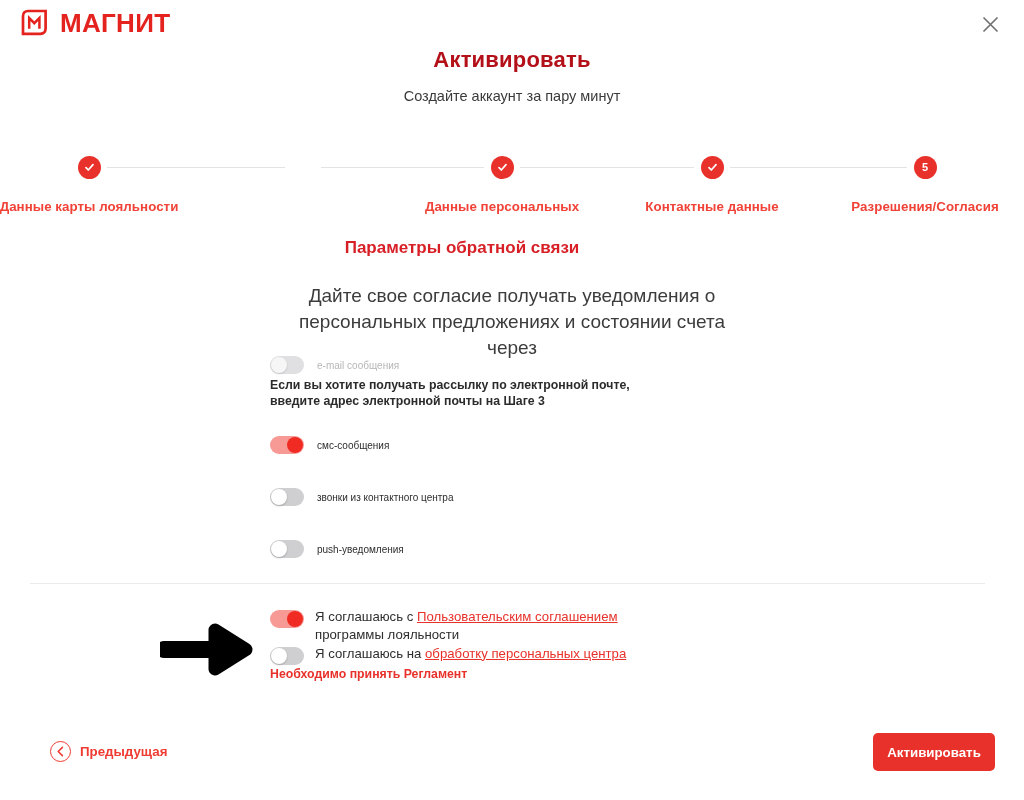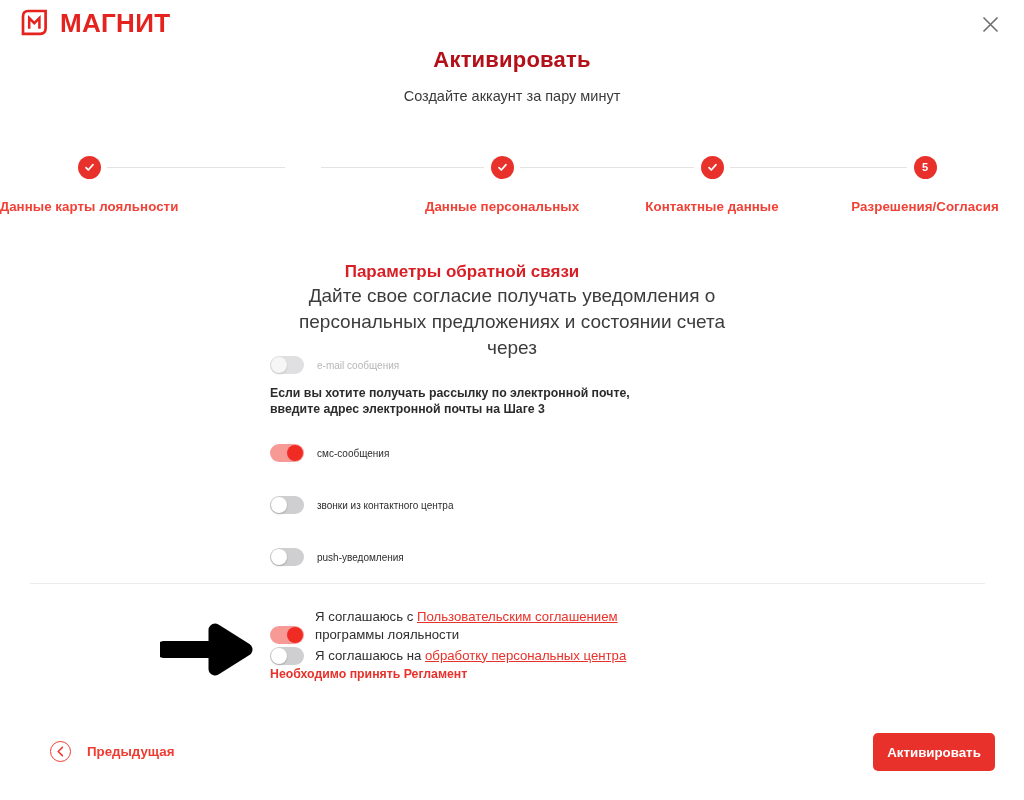--- a/index.html
+++ b/index.html
@@ -119,21 +119,21 @@
   .step-line {
     position: absolute;
     top: 11px;
     height: 1px;
     background: #e3e3e3;
   }
 
   
   .section-title {
     position: absolute;
-    top: 262px;
+    top: 238px;
     left: 0;
     width: 924px;
     text-align: center;
     font-size: 17px;
     font-weight: bold;
     color: #d81f26;
   }
   .section-desc {
     position: absolute;
     top: 283px;
@@ -201,21 +201,21 @@
     box-shadow: 0 1px 2px rgba(0,0,0,0.14);
   }
 
   .toggle-label {
     font-size: 10px;
     color: #2e2e2e;
   }
   .toggle-label.muted { color: #b6b6b6; }
 
   .hint-text {
-    margin-top: 10px;
+    margin-top: 2px;
     font-size: 12.3px;
     font-weight: bold;
     line-height: 1.28;
     color: #2b2b2b;
     width: 400px;
   }
 
   .gap-a { height: 30px; }
   .gap-b { height: 25px; }
 
@@ -231,21 +231,21 @@
 
   
   .consents {
     position: absolute;
     left: 270px;
     top: 608px;
     width: 520px;
   }
   .consent-row {
     display: flex;
-    align-items: flex-end;
+    align-items: flex-start;
     gap: 11px;
   }
   .consent-row .switch { margin-top: 2px; }
   .consent-text {
     font-size: 13.2px;
     line-height: 1.35;
     color: #2e2e2e;
     max-width: 370px;
   }
   .consent-link {
@@ -270,21 +270,21 @@
   }
   .arrow-annotation svg { display: block; }
 
   
   .prev-btn {
     position: absolute;
     left: 50px;
     top: 741px;
     display: flex;
     align-items: center;
-    gap: 16px;
+    gap: 9px;
     cursor: pointer;
   }
   .prev-circle {
     width: 21px;
     height: 21px;
     border-radius: 50%;
     border: 1.5px solid #ef3b31;
     display: flex;
     align-items: center;
     justify-content: center;

